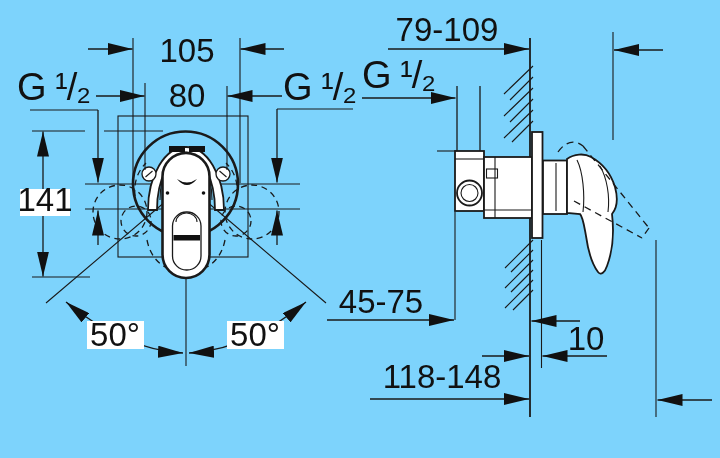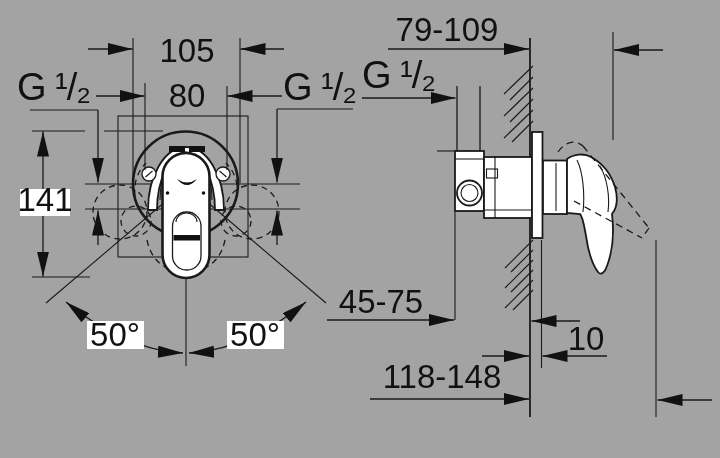--- a/index.html
+++ b/index.html
@@ -1,17 +1,17 @@
 <!DOCTYPE html>
 <html><head>
 <meta charset="utf-8">
 <style>
   html,body{margin:0;padding:0;background:#ffffff;}
   .canvas{
-    width:720px;height:458px;position:relative;background:#a3a3a3;
+    width:720px;height:458px;position:relative;background:#7dd3fc;
     font-family:"Liberation Sans", sans-serif;overflow:hidden;text-align:center;
   }
   svg{display:block;}
   text{fill:#111111;}
   .dim-text{font-size:33px;}
   .thread-text{font-size:38px;letter-spacing:-1px;}
   .s-main{stroke:#1a1a1a;stroke-width:2.6;fill:none;}
   .s-med{stroke:#1a1a1a;stroke-width:1.8;fill:none;}
   .s-thin{stroke:#1a1a1a;stroke-width:1.1;fill:none;}
   .s-dim{stroke:#1a1a1a;stroke-width:1.3;fill:none;}

